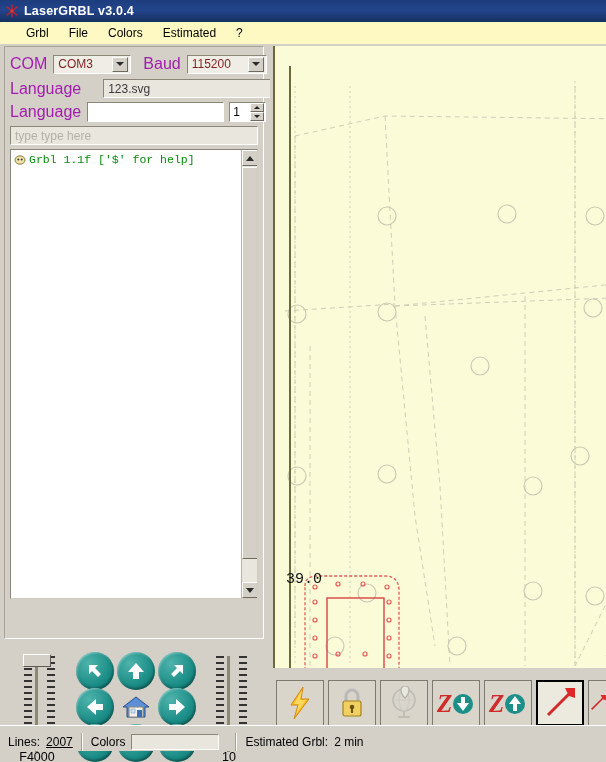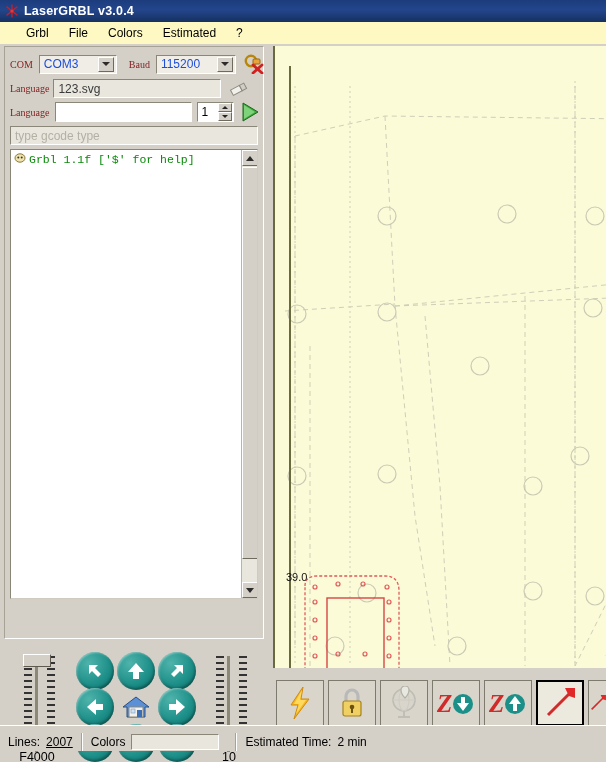--- a/index.html
+++ b/index.html
@@ -34,30 +34,30 @@
     position:absolute;left:0;top:44px;width:268px;height:692px;
     background:#d4d0c8;box-sizing:border-box;
   }
   .groupbox{
     position:absolute;left:4px;top:2px;width:260px;height:593px;
     border:1px solid #fff;border-top-color:#a6a295;border-left-color:#a6a295;
     box-sizing:border-box;
   }
 
   .row{position:absolute;display:flex;align-items:center;}
-  .lbl{color:#7f1d1d;font-size:10px;font-family:Liberation Serif, serif;}
+  .lbl{color:#a21caf;font-size:16px;}
 
   .combo{
     height:19px;border:2px inset #e6e3da;background:#f0ede6;
     display:flex;align-items:center;box-sizing:border-box;
     border-top-color:#8a8778;border-left-color:#8a8778;
     border-right-color:#fff;border-bottom-color:#fff;border-style:solid;border-width:1px;
     position:relative;
   }
-  .combo .val{padding-left:4px;color:#1d4ed8;font-size:12px;flex:1;overflow:hidden;white-space:nowrap;}
+  .combo .val{padding-left:4px;color:#7f1d1d;font-size:12px;flex:1;overflow:hidden;white-space:nowrap;}
   .combo .arrowbox{
     width:16px;height:15px;margin-right:2px;background:#d4d0c8;
     border:1px solid #fff;border-right-color:#6e6a5e;border-bottom-color:#6e6a5e;
     display:flex;align-items:center;justify-content:center;box-sizing:border-box;
   }
   .dn{width:0;height:0;border-left:4px solid transparent;border-right:4px solid transparent;border-top:4px solid #2b2b2b;}
 
   .textbox{
     height:19px;background:#e9e6de;border-style:solid;border-width:1px;
     border-top-color:#8a8778;border-left-color:#8a8778;border-right-color:#fff;border-bottom-color:#fff;
@@ -88,21 +88,21 @@
   }
   .gcodeinput .ph{padding-left:4px;color:#b3b1a6;font-size:12px;}
 
   
   .console{
     position:absolute;left:10px;top:105px;width:248px;height:450px;background:#fff;
     border-style:solid;border-width:1px;border-top-color:#8a8778;border-left-color:#8a8778;
     border-right-color:#cfcbc0;border-bottom-color:#cfcbc0;box-sizing:border-box;overflow:hidden;
   }
   .logline{font-family:"Liberation Mono", monospace;font-size:11.5px;color:#0a8a0a;
-           padding:3px 0 0 3px;display:flex;align-items:flex-start;white-space:nowrap;}
+           padding:3px 0 0 3px;display:flex;align-items:flex-end;white-space:nowrap;}
   .loghead{width:13px;height:11px;margin-right:2px;flex:none;}
   .scrollbar{
     position:absolute;right:0;top:0;width:16px;height:100%;background:#e9e6de;
     border-left:1px solid #b8b4a8;box-sizing:border-box;
   }
   .sb-btn{width:16px;height:16px;background:#d4d0c8;border:1px solid #fff;
           border-right-color:#6e6a5e;border-bottom-color:#6e6a5e;box-sizing:border-box;
           display:flex;align-items:center;justify-content:center;}
   .sb-bot{position:absolute;bottom:0;left:0;}
   .sb-thumb{position:absolute;top:17px;left:0;width:16px;height:392px;background:#d4d0c8;
@@ -216,21 +216,21 @@
           <g stroke="#d12020" stroke-width="2.8" stroke-linecap="round">
             <line x1="11" y1="11" x2="20" y2="19"></line>
             <line x1="20" y1="11" x2="11" y2="19"></line>
           </g>
         </svg>
       </span>
     </div>
 
     <div class="row" style="left:10px;top:35px;">
       <span class="lbl">Language</span>
-      <div class="textbox" style="width:168px;margin-left:4px;">
+      <div class="textbox" style="width:168px;margin-left:22px;">
         <span class="val">123.svg</span>
       </div>
       <span style="margin-left:8px;display:flex;">
         <svg width="20" height="16" viewBox="0 0 20 16">
           <g transform="rotate(-28 10 8)">
             <rect x="2" y="5" width="10" height="6" fill="#f2f0ea" stroke="#8d8a80" stroke-width="1"></rect>
             <rect x="12" y="5" width="5" height="6" fill="#cfcdc4" stroke="#8d8a80" stroke-width="1"></rect>
           </g>
         </svg>
       </span>
@@ -254,21 +254,21 @@
       </div>
       <span class="playbtn" style="margin-left:5px;">
         <svg width="20" height="20" viewBox="0 0 20 20">
           <polygon points="4,1 19,10 4,19" fill="#3aa83a" stroke="#1f6b1f" stroke-width="1"></polygon>
           <polygon points="5,3 16,10 5,17" fill="#7ed37a"></polygon>
         </svg>
       </span>
     </div>
 
     <div class="gcodeinput">
-      <span class="ph">type gcode type</span>
+      <span class="ph">type type here</span>
     </div>
 
     <div class="console">
       <div class="logline">
         <span class="loghead">
           <svg width="12" height="11" viewBox="0 0 12 11">
             <ellipse cx="6" cy="5" rx="5" ry="4.2" fill="#efe3b0" stroke="#8a7a3a" stroke-width="1"></ellipse>
             <circle cx="4.3" cy="4.5" r="1" fill="#3a3a2a"></circle>
             <circle cx="7.7" cy="4.5" r="1" fill="#3a3a2a"></circle>
           </svg>
@@ -436,21 +436,21 @@
 
         <line x1="15" y1="20" x2="15" y2="655" stroke="#6b6a3e" stroke-width="2"></line>
         <line x1="0" y1="655" x2="333" y2="655" stroke="#4a4a3a" stroke-width="2"></line>
 
         <g stroke="#2a3fd0" stroke-width="2.2">
           <line x1="8" y1="655" x2="24" y2="655"></line>
           <line x1="16" y1="647" x2="16" y2="663"></line>
         </g>
       </svg>
 
-      <span style="position:absolute;left:11px;top:525px;font-size:11px;color:#111;font-family:Liberation Sans, sans-serif;">39.0</span>
+      <span style="position:absolute;left:11px;top:525px;font-size:15px;color:#111;font-family:Liberation Mono, monospace;">39.0</span>
 
     </div>
   </div>
 
   <div class="toolbar">
     <span class="tbtn">
       <svg width="30" height="34" viewBox="0 0 30 34">
         <polygon points="18,1 6,19 13,19 9,33 24,13 16,13" fill="#f5b820" stroke="#d08a10" stroke-width="1"></polygon>
         <polygon points="17,4 9,18 14,18 11,28 21,14 15,14" fill="#ffd95c"></polygon>
       </svg>
@@ -506,18 +506,18 @@
       <span>Lines:</span>
       <span style="margin-left:6px;text-decoration:underline;">2007</span>
     </span>
     <span class="st-sep"></span>
     <span class="st-cell">
       <span>Colors</span>
       <span class="bufferbox"></span>
     </span>
     <span class="st-sep" style="margin-left:8px;"></span>
     <span class="st-cell">
-      <span>Estimated Time:</span>
+      <span>Estimated Grbl:</span>
       <span style="margin-left:6px;">2 min</span>
     </span>
   </div>
 
 </div>
 
 </body></html>

